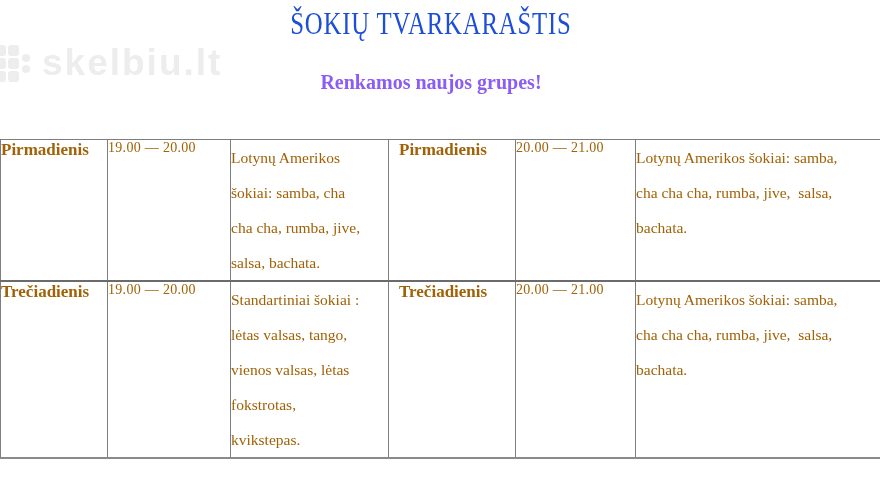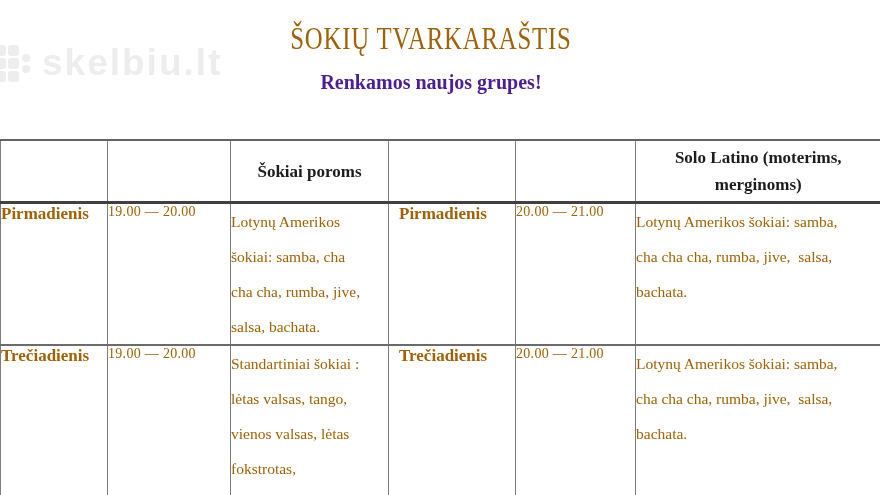--- a/index.html
+++ b/index.html
@@ -29,41 +29,41 @@
     font-family: "Liberation Sans", sans-serif;
     font-weight: bold;
     font-size: 37px;
     letter-spacing: 2px;
     color: #ededed;
   }
 
   
   .doc-title {
     position: absolute;
-    top: 21px; left: 0;
+    top: 6px; left: 0;
     width: 862px;
     text-align: center;
-    color: #a16207;
+    color: #1d4ed8;
   }
   .doc-title .stretch {
     display: inline-block;
     font-size: 31px;
     letter-spacing: 1px;
     transform: scaleX(0.8);
     transform-origin: center;
     white-space: nowrap;
   }
   .doc-subtitle {
     position: absolute;
     top: 71px; left: 0;
     width: 862px;
     text-align: center;
     font-weight: bold;
     font-size: 20px;
-    color: #4c1d95;
+    color: #8b5cf6;
   }
 
   
   table.schedule {
     position: absolute;
     top: 139px; left: 0;
     width: 880px;
     border-collapse: collapse;
     table-layout: fixed;
   }
@@ -140,29 +140,20 @@
 <table class="schedule">
   <colgroup>
     <col style="width:107px">
       <col style="width:123px">
       <col style="width:158px">
     <col style="width:127px">
       <col style="width:120px">
       <col style="width:245px">
   </colgroup>
   <tbody>
-    <tr class="hdr">
-      <td></td>
-      <td></td>
-      <td>Šokiai poroms</td>
-      <td></td>
-      <td></td>
-      <td>Solo Latino (moterims,
-merginoms)</td>
-    </tr>
     <tr class="row1">
       <td class="day">Pirmadienis</td>
       <td class="time">19.00 — 20.00</td>
       <td class="desc">Lotynų Amerikos
 šokiai: samba, cha
 cha cha, rumba, jive,
 salsa, bachata.</td>
       <td class="day inner">Pirmadienis</td>
       <td class="time">20.00 — 21.00</td>
       <td class="desc">Lotynų Amerikos šokiai: samba,

